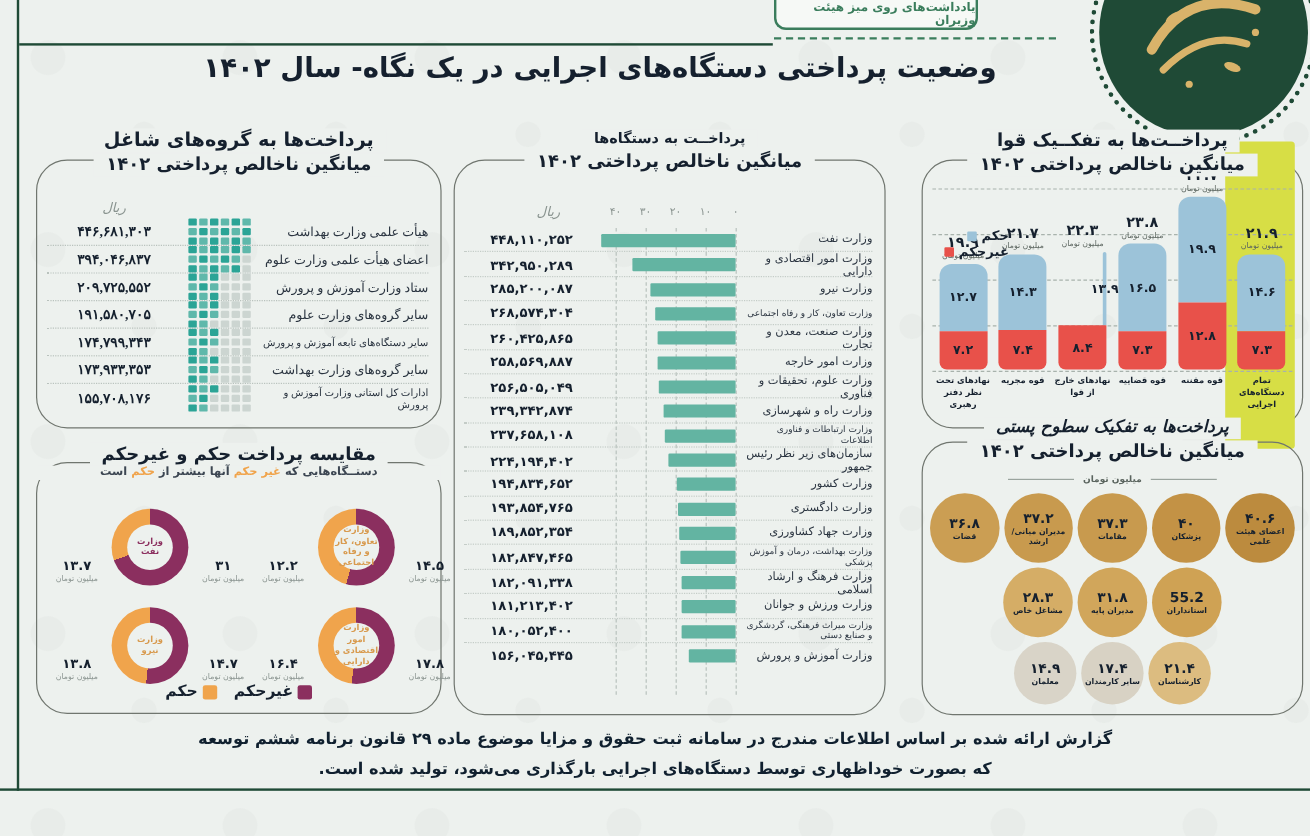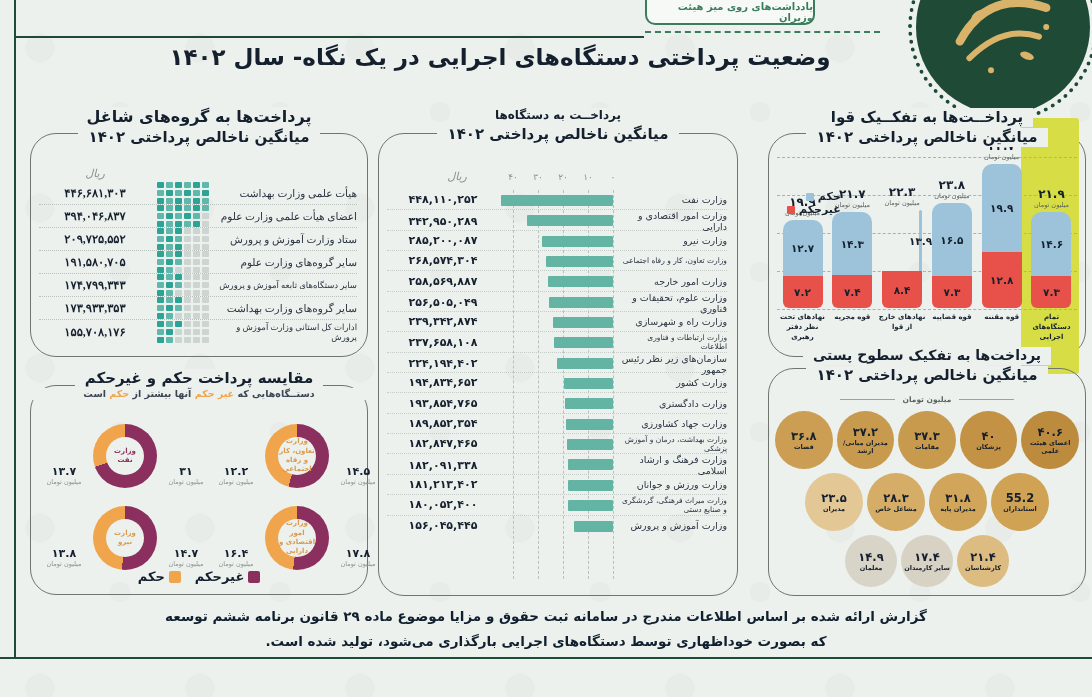--- a/index.html
+++ b/index.html
@@ -101,21 +101,21 @@
   .br-total{text-align:center;margin-bottom:3px;direction:rtl;}
   .br-total .num{font-size:12px;font-weight:bold;display:block;direction:ltr;}
   .br-total .u{font-size:6.5px;color:#5a645e;display:block;}
   .br-stack{width:40px;display:flex;flex-direction:column;}
   .br-blue{background:var(--blue);border-radius:10px 10px 0 0;display:flex;align-items:center;justify-content:center;font-size:10.5px;font-weight:bold;color:var(--navy);}
   .br-red{background:var(--red);border-radius:0 0 6px 6px;display:flex;align-items:center;justify-content:center;font-size:10.5px;font-weight:bold;color:var(--navy);}
   .br-label{height:36px;margin-top:4px;font-size:7px;font-weight:bold;text-align:center;direction:rtl;line-height:1.45;color:var(--navy);}
   
   .panel-post{left:768px;top:368px;width:318px;height:228px;}
   .panel-post .panel-title{top:-24px;}
-  .panel-post .t1{font-size:14px;}
+  .panel-post .t1{font-size:14px;font-style:italic;}
   .post-unit{position:absolute;top:26px;left:0;right:0;display:flex;align-items:center;justify-content:center;gap:8px;}
   .post-unit i{width:55px;border-top:1px solid #9aa49e;}
   .post-unit span{font-size:7.5px;font-weight:bold;color:#5a645e;}
   .post-rows{position:absolute;top:42px;left:6px;right:6px;}
   .post-row{display:flex;direction:rtl;justify-content:center;gap:4px;margin-bottom:4px;}
   .post-circle{border-radius:50%;display:flex;flex-direction:column;align-items:center;justify-content:center;text-align:center;direction:rtl;}
   .post-circle .num{font-size:11.5px;font-weight:bold;direction:ltr;}
   .post-circle .lb{font-size:6.5px;font-weight:bold;line-height:1.3;padding:0 3px;}
   
   .footer{position:absolute;left:0;right:0;top:604px;text-align:center;direction:rtl;
@@ -437,20 +437,27 @@
         <span class="ag-label">وزارت نیرو</span>
       </div>
       <div class="ag-row">
         <span class="ag-val">۲۶۸,۵۷۴,۳۰۴</span>
         <div class="ag-chart">
           <div class="ag-bar" style="width: 67.3px;"></div>
         </div>
         <span class="ag-label small">وزارت تعاون، کار و رفاه اجتماعی</span>
       </div>
       <div class="ag-row">
+        <span class="ag-val">۲۶۰,۴۲۵,۸۶۵</span>
+        <div class="ag-chart">
+          <div class="ag-bar" style="width: 65px;"></div>
+        </div>
+        <span class="ag-label">وزارت صنعت، معدن و تجارت</span>
+      </div>
+      <div class="ag-row">
         <span class="ag-val">۲۵۸,۵۶۹,۸۸۷</span>
         <div class="ag-chart">
           <div class="ag-bar" style="width: 64.8px;"></div>
         </div>
         <span class="ag-label">وزارت امور خارجه</span>
       </div>
       <div class="ag-row">
         <span class="ag-val">۲۵۶,۵۰۵,۰۴۹</span>
         <div class="ag-chart">
           <div class="ag-bar" style="width: 64.3px;"></div>
@@ -669,24 +676,20 @@
           <span class="lb">استانداران</span>
         </div>
         <div class="post-circle" style="height: 58px; width: 58px; background: rgb(209, 166, 91);">
           <span class="num">۳۱.۸</span>
           <span class="lb">مدیران پایه</span>
         </div>
         <div class="post-circle" style="height: 58px; width: 58px; background: rgb(213, 173, 102);">
           <span class="num">۲۸.۳</span>
           <span class="lb">مشاغل خاص</span>
         </div>
-        <div class="post-circle" style="height: 58px; width: 58px; background: rgb(227, 199, 149);">
-          <span class="num">۲۳.۵</span>
-          <span class="lb">مدیران</span>
-        </div>
       </div>
       <div class="post-row">
         <div class="post-circle" style="height: 52px; width: 52px; background: rgb(220, 188, 128);">
           <span class="num">۲۱.۴</span>
           <span class="lb">کارشناسان</span>
         </div>
         <div class="post-circle" style="height: 52px; width: 52px; background: rgb(216, 210, 196);">
           <span class="num">۱۷.۴</span>
           <span class="lb">سایر کارمندان</span>
         </div>

